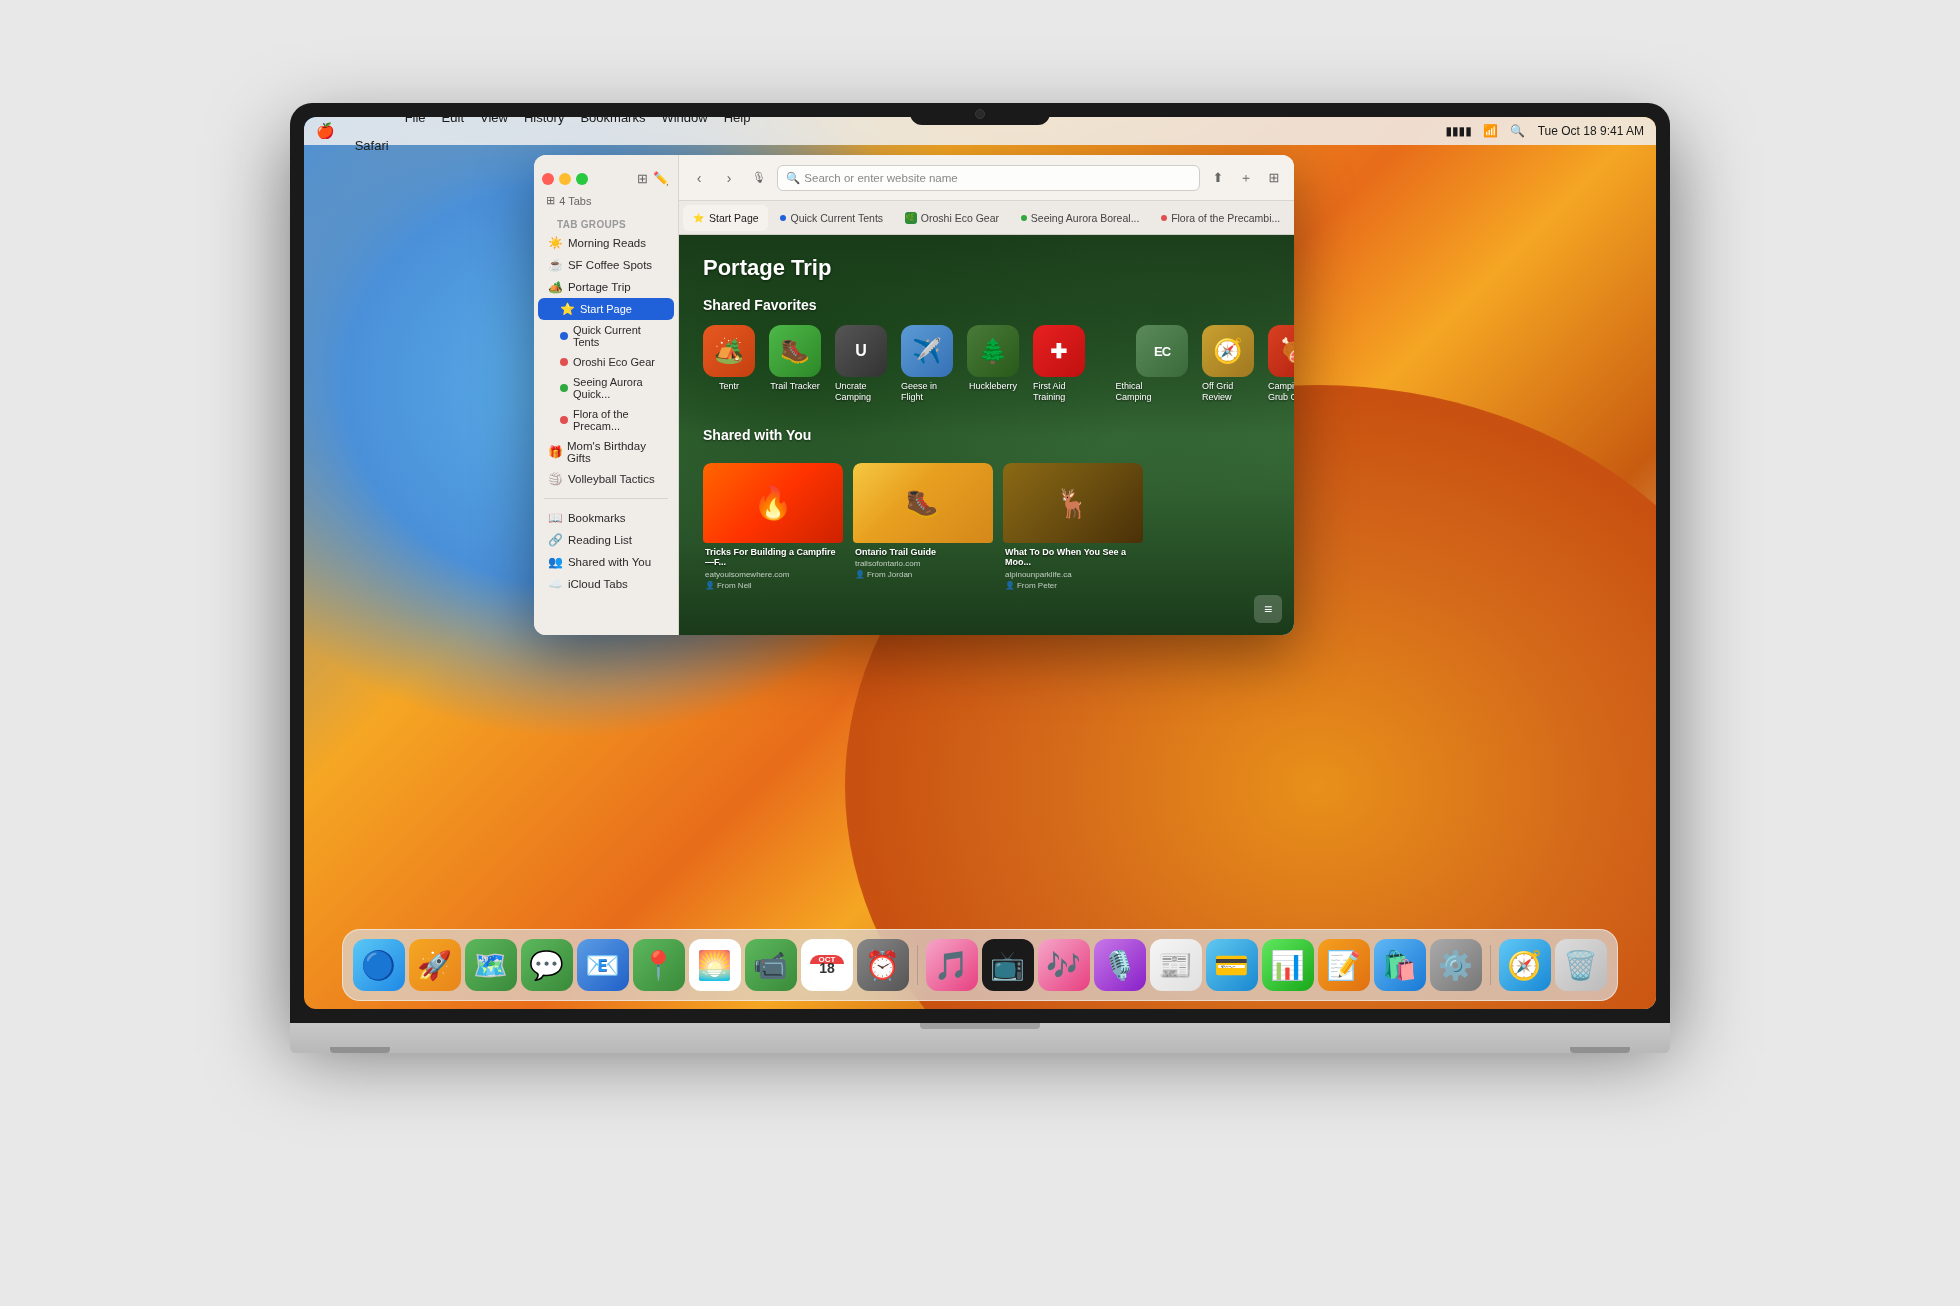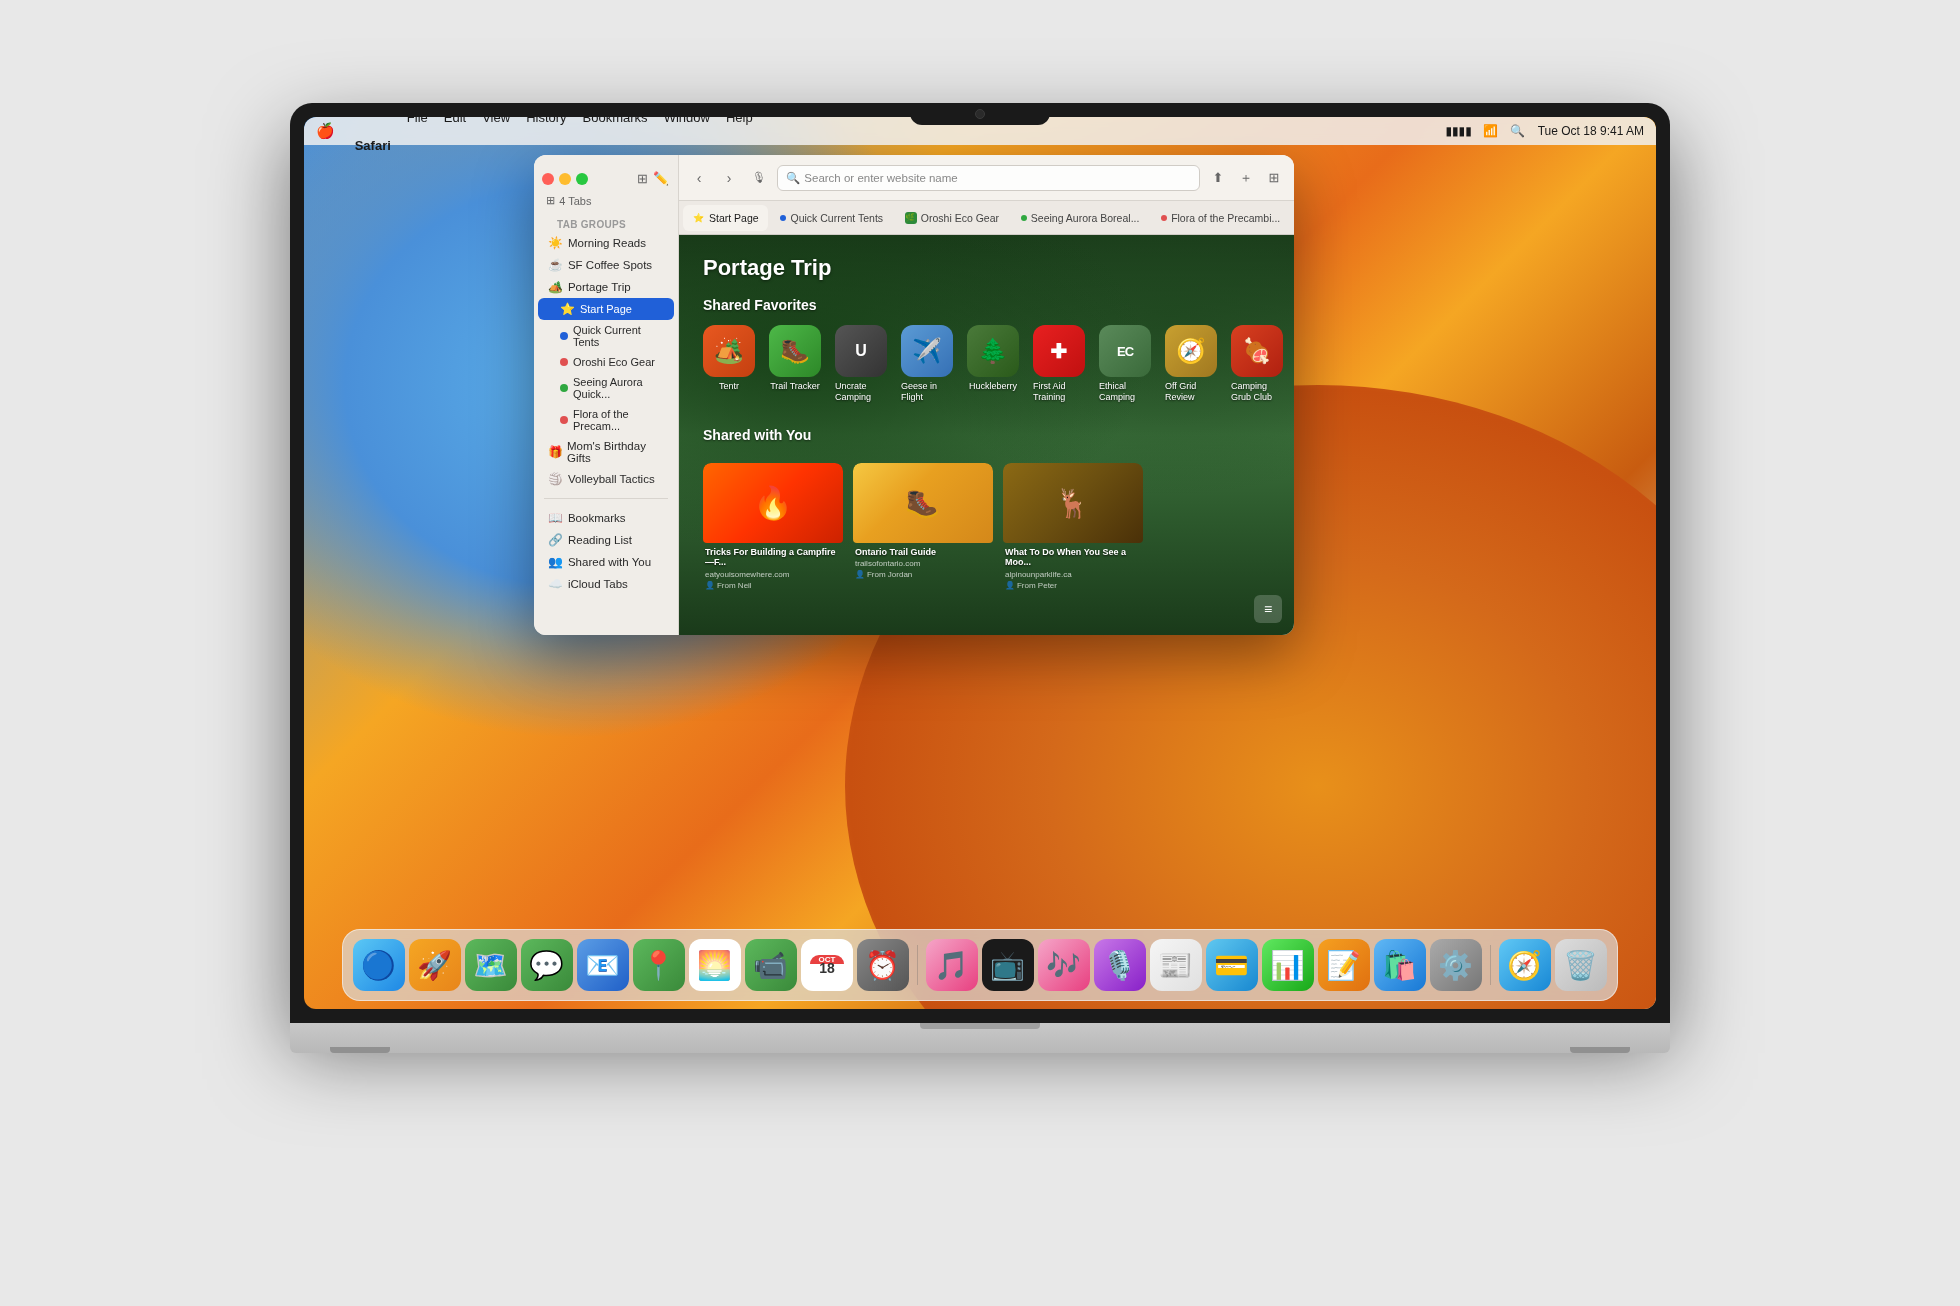--- a/index.html
+++ b/index.html
@@ -86,21 +86,21 @@
       font-size: 15px;
       margin-right: 4px;
     }
     .menubar-items {
       display: flex;
       gap: 16px;
       font-size: 13px;
       color: #1a1a1a;
     }
     .menubar-item { font-weight: 400; }
-    .menubar-item.bold { font-weight: 700; margin-top: 28px; }
+    .menubar-item.bold { font-weight: 400; margin-top: 28px; }
     .menubar-right {
       margin-left: auto;
       display: flex;
       align-items: center;
       gap: 12px;
       font-size: 12px;
       color: #1a1a1a;
     }
 
     
@@ -547,21 +547,21 @@
       z-index: 200;
     }
 
     
     .fav-tentr { background: linear-gradient(135deg, #e85820 0%, #c44010 100%); }
     .fav-trail { background: linear-gradient(135deg, #4db848 0%, #2d8828 100%); }
     .fav-uncrate { background: linear-gradient(135deg, #555 0%, #333 100%); }
     .fav-geese { background: linear-gradient(135deg, #5b9bd5 0%, #3570b5 100%); }
     .fav-huckleberry { background: linear-gradient(135deg, #4a7a3a 0%, #2a5a1a 100%); }
     .fav-firstaid { background: linear-gradient(135deg, #e82020 0%, #c01010 100%); }
-    .fav-ethical { background: linear-gradient(135deg, #5a8a5a 0%, #3a6a3a 100%); }
+    .fav-ethical { background: linear-gradient(135deg, #5a8a5a 0%, #3a6a3a 100%); margin-left: 37px; }
     .fav-offgrid { background: linear-gradient(135deg, #c8a030 0%, #a07820 100%); }
     .fav-camping { background: linear-gradient(135deg, #d84020 0%, #b02010 100%); }
 
     .camera-area {
       position: absolute;
       top: 6px;
       left: 50%;
       transform: translateX(-50%);
       width: 10px;
       height: 10px;

